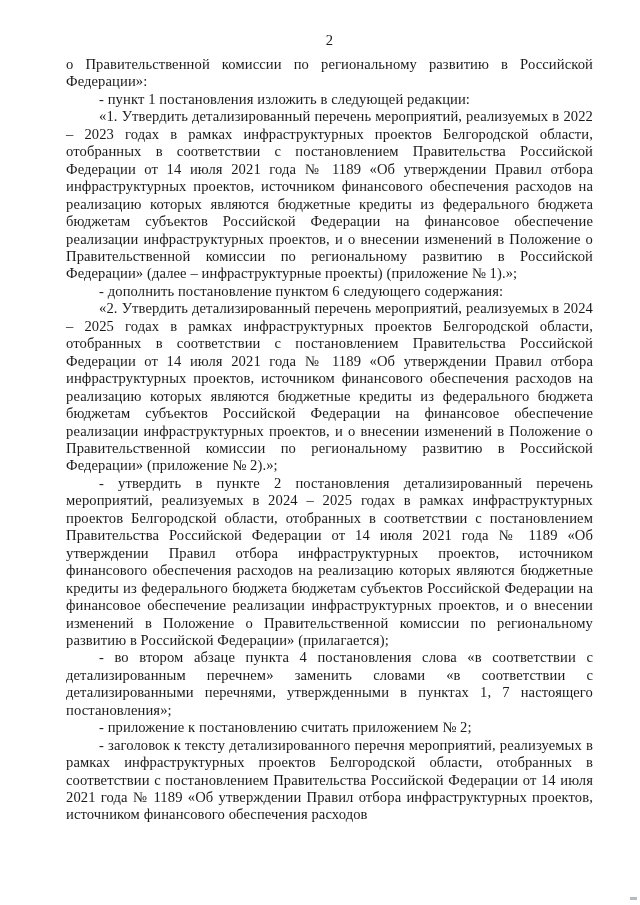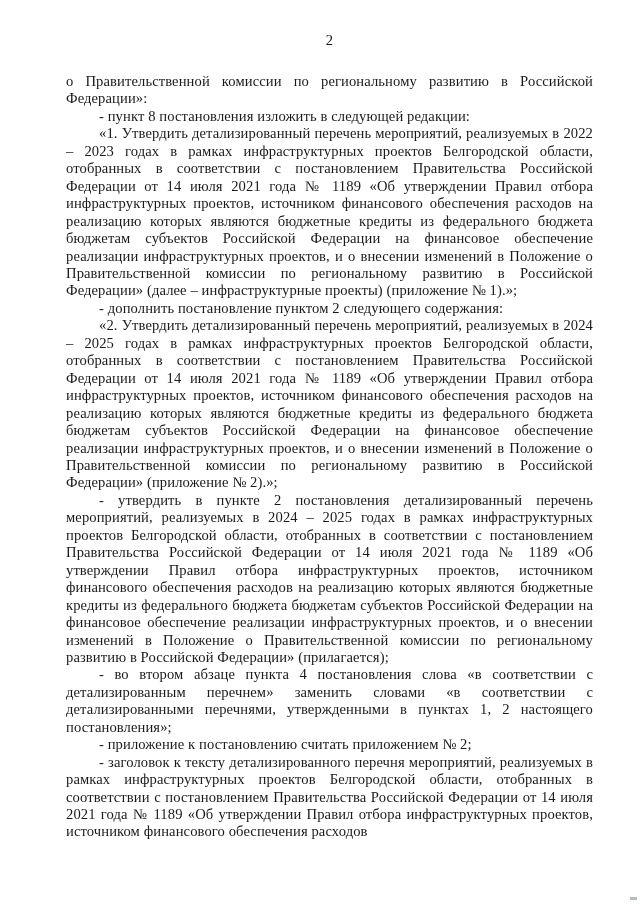--- a/index.html
+++ b/index.html
@@ -31,21 +31,20 @@
   .content {
     position: absolute;
     top: 56px;
     left: 66px;
     width: 527px;
     font-size: 14.6px;
     line-height: 17.45px;
     text-align: justify;
     color: #1a1a1a;
     letter-spacing: 0.1px;
-    margin-top: 17px;
   }
   .content p {
     margin: 0;
     padding: 0;
     text-indent: 33px;
   }
   .content p.continuation {
     text-indent: 0;
   }
   .scan-mark {
@@ -59,25 +58,25 @@
 </style>
 </head>
 <body>
 
 <div class="page">
 
   <div class="page-number">2</div>
 
   <div class="content">
     <p class="continuation">о Правительственной комиссии по региональному развитию в Российской Федерации»:</p>
-    <p>- пункт 8 постановления изложить в следующей редакции:</p>
+    <p>- пункт 1 постановления изложить в следующей редакции:</p>
     <p>«1. Утвердить детализированный перечень мероприятий, реализуемых в 2022 – 2023 годах в рамках инфраструктурных проектов Белгородской области, отобранных в соответствии с постановлением Правительства Российской Федерации от 14 июля 2021 года № 1189 «Об утверждении Правил отбора инфраструктурных проектов, источником финансового обеспечения расходов на реализацию которых являются бюджетные кредиты из федерального бюджета бюджетам субъектов Российской Федерации на финансовое обеспечение реализации инфраструктурных проектов, и о внесении изменений в Положение о Правительственной комиссии по региональному развитию в Российской Федерации» (далее – инфраструктурные проекты) (приложение № 1).»;</p>
-    <p>- дополнить постановление пунктом 2 следующего содержания:</p>
+    <p>- дополнить постановление пунктом 6 следующего содержания:</p>
     <p>«2. Утвердить детализированный перечень мероприятий, реализуемых в 2024 – 2025 годах в рамках инфраструктурных проектов Белгородской области, отобранных в соответствии с постановлением Правительства Российской Федерации от 14 июля 2021 года № 1189 «Об утверждении Правил отбора инфраструктурных проектов, источником финансового обеспечения расходов на реализацию которых являются бюджетные кредиты из федерального бюджета бюджетам субъектов Российской Федерации на финансовое обеспечение реализации инфраструктурных проектов, и о внесении изменений в Положение о Правительственной комиссии по региональному развитию в Российской Федерации» (приложение № 2).»;</p>
     <p>- утвердить в пункте 2 постановления детализированный перечень мероприятий, реализуемых в 2024 – 2025 годах в рамках инфраструктурных проектов Белгородской области, отобранных в соответствии с постановлением Правительства Российской Федерации от 14 июля 2021 года № 1189 «Об утверждении Правил отбора инфраструктурных проектов, источником финансового обеспечения расходов на реализацию которых являются бюджетные кредиты из федерального бюджета бюджетам субъектов Российской Федерации на финансовое обеспечение реализации инфраструктурных проектов, и о внесении изменений в Положение о Правительственной комиссии по региональному развитию в Российской Федерации» (прилагается);</p>
-    <p>- во втором абзаце пункта 4 постановления слова «в соответствии с детализированным перечнем» заменить словами «в соответствии с детализированными перечнями, утвержденными в пунктах 1, 2 настоящего постановления»;</p>
+    <p>- во втором абзаце пункта 4 постановления слова «в соответствии с детализированным перечнем» заменить словами «в соответствии с детализированными перечнями, утвержденными в пунктах 1, 7 настоящего постановления»;</p>
     <p>- приложение к постановлению считать приложением № 2;</p>
     <p>- заголовок к тексту детализированного перечня мероприятий, реализуемых в рамках инфраструктурных проектов Белгородской области, отобранных в соответствии с постановлением Правительства Российской Федерации от 14 июля 2021 года № 1189 «Об утверждении Правил отбора инфраструктурных проектов, источником финансового обеспечения расходов</p>
   </div>
 
   <div class="scan-mark"></div>
 
 </div>
 
 </body></html>

